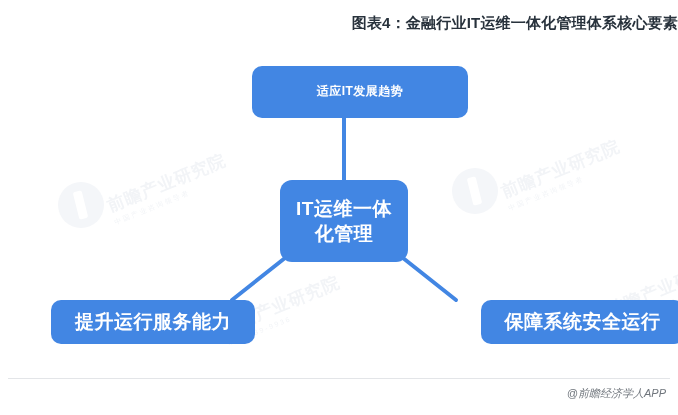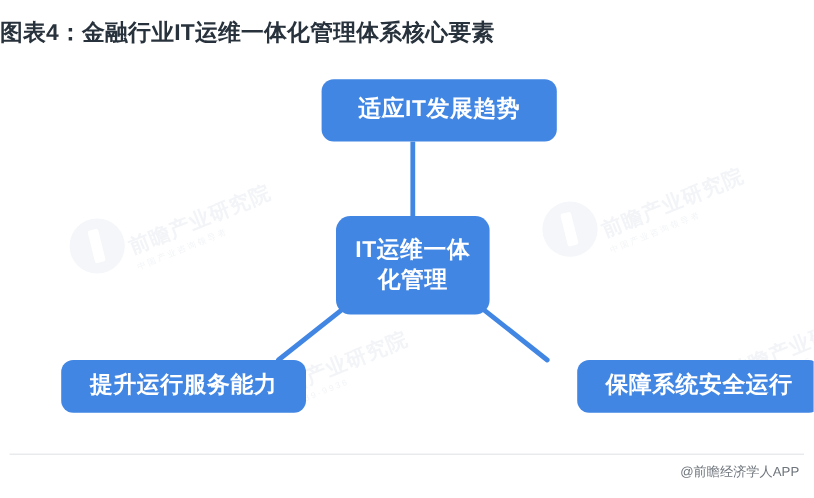--- a/index.html
+++ b/index.html
@@ -64,22 +64,22 @@
     border-radius: 2px;
     transform: rotate(-14deg);
   }
 
   
   .chart-title {
     position: absolute;
     top: 14px;
     left: 0;
     width: 678px;
-    text-align: left;
-    font-size: 19px;
+    text-align: right;
+    font-size: 15px;
     font-weight: 700;
     color: #28323c;
     letter-spacing: 0.2px;
     z-index: 5;
   }
 
   
   #connectors {
     position: absolute;
     left: 0;
@@ -100,25 +100,25 @@
     align-items: center;
     justify-content: center;
     text-align: center;
     font-weight: 700;
     line-height: 1.32;
     z-index: 3;
     letter-spacing: 0.5px;
   }
 
   #node-top {
-    left: 268px;
+    left: 252px;
     top: 66px;
-    width: 196px;
+    width: 216px;
     height: 52px;
-    font-size: 19px;
+    font-size: 12px;
   }
 
   #node-center {
     left: 280px;
     top: 180px;
     width: 128px;
     height: 82px;
     font-size: 19px;
     border-radius: 12px;
     padding: 0 9px;
@@ -162,20 +162,21 @@
     white-space: nowrap;
   }
   .footer-right {
     position: absolute;
     right: 12px;
     top: 386px;
     font-size: 11px;
     color: #6f757c;
     z-index: 5;
     white-space: nowrap;
+    font-style: italic;
   }
 </style>
 </head>
 <body>
 
 <div id="canvas">
 
   <div class="wm-layer">
     <div class="wm-logo" style="left:58px; top:182px;"></div>
     <div class="wm" style="left:104px; top:196px;">

